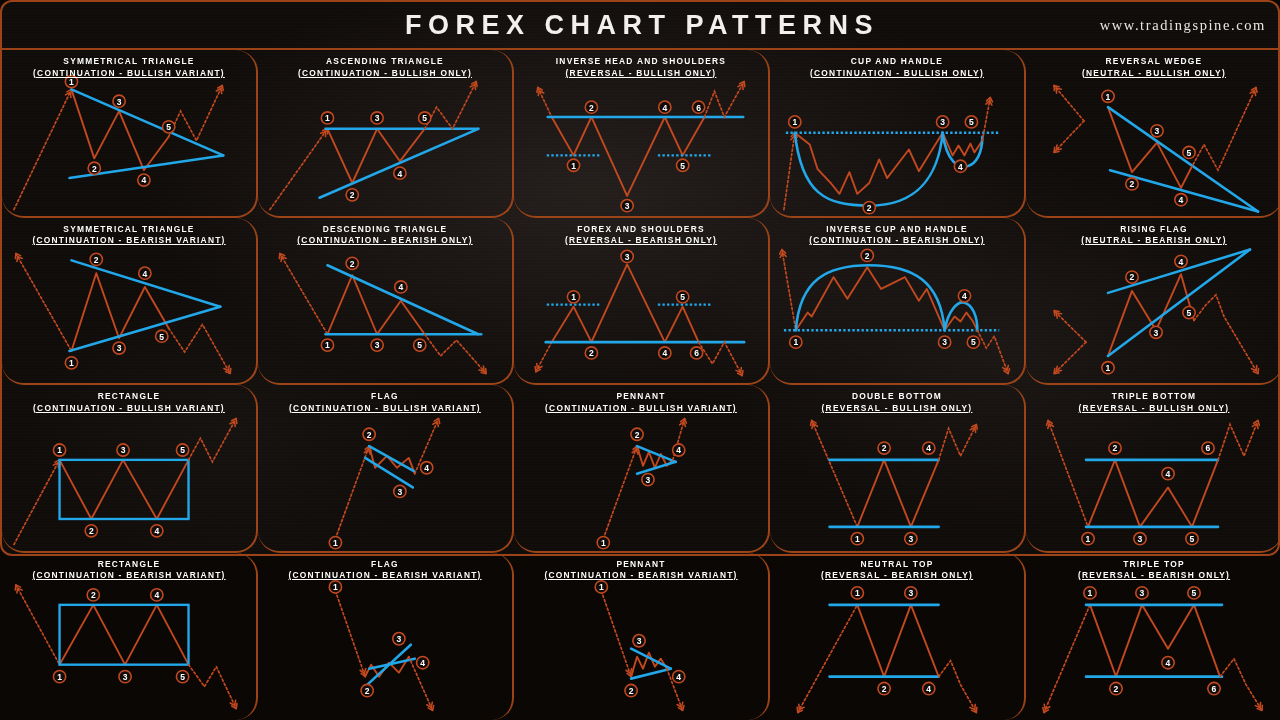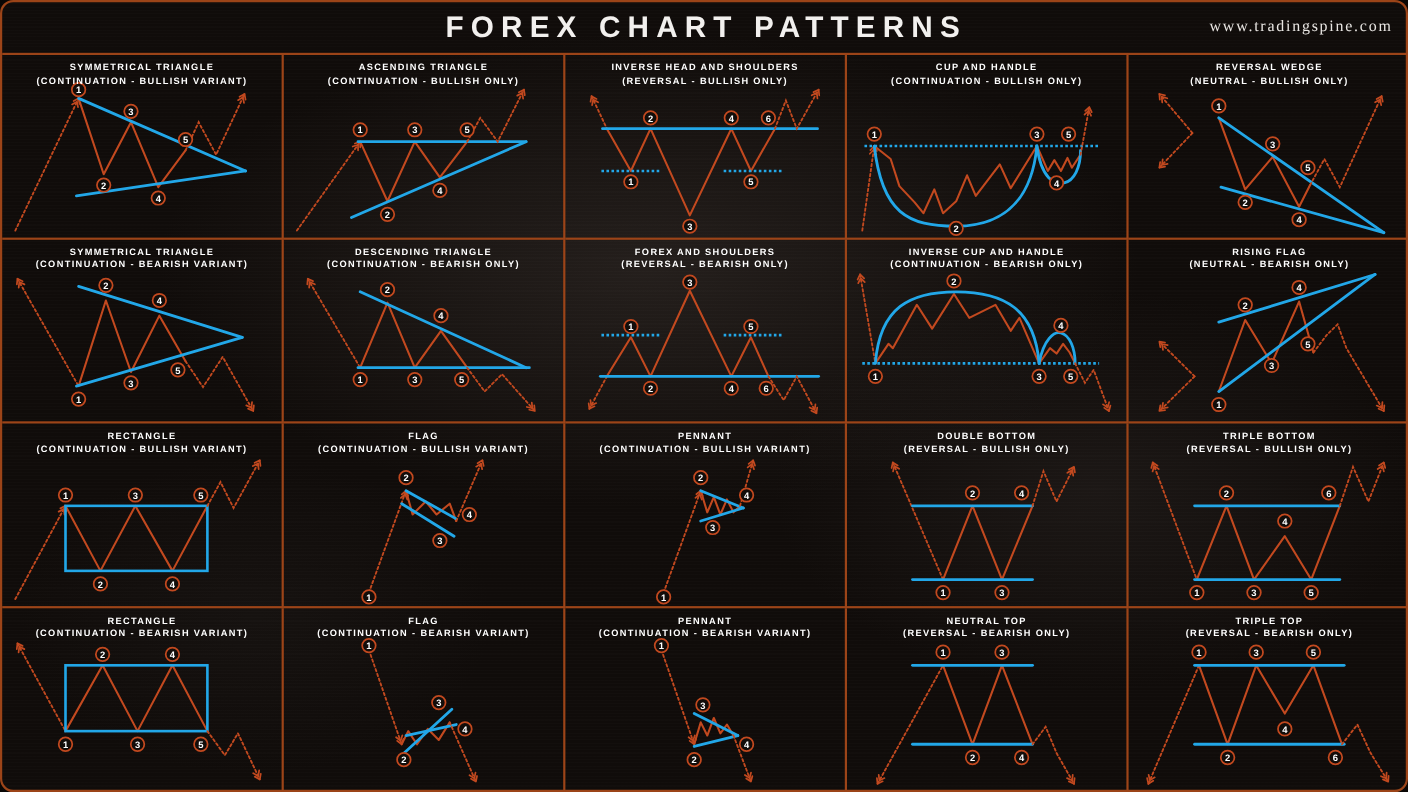--- a/index.html
+++ b/index.html
@@ -2,21 +2,21 @@
 <html><head>
 <meta charset="utf-8">
 <style>
   * { margin:0; padding:0; box-sizing:border-box; }
   html, body {
     width:1280px; height:720px; overflow:hidden;
     background:#0a0705;
     font-family:"Liberation Sans", sans-serif;
   }
   #poster {
-    position:relative; width:1280px; height:720px;
+    position:relative; width:1280px; height:556px;
     background:
       radial-gradient(ellipse 620px 300px at 46% 34%, rgba(70,62,58,0.38), rgba(0,0,0,0) 72%),
       radial-gradient(ellipse 420px 260px at 78% 62%, rgba(56,50,48,0.30), rgba(0,0,0,0) 70%),
       radial-gradient(ellipse 300px 200px at 18% 78%, rgba(44,40,38,0.22), rgba(0,0,0,0) 72%),
       #100c0a;
     border:2px solid #9c4418;
     border-radius:12px;
   }
   #noise {
     position:absolute; inset:0; pointer-events:none; opacity:.5;
@@ -40,30 +40,31 @@
   #grid {
     position:absolute; left:0; top:48px; width:1280px; height:670px;
     display:grid;
     grid-template-columns:repeat(5, 1fr);
     grid-template-rows:repeat(4, 1fr);
   }
   .cell {
     position:relative; overflow:hidden;
     border-right:2px solid #9c4418;
     border-bottom:2px solid #9c4418;
+    border-radius:22px;
   }
   .cell.lastcol { border-right:none; }
   .cell.lastrow { border-bottom:none; }
   .cap {
     position:absolute; left:0; right:0; top:6px;
     text-align:center; color:#ffffff;
     font-size:8.4px; font-weight:bold; letter-spacing:1.25px;
     line-height:11.5px; z-index:3; pointer-events:none;
   }
-  .cap .l2 { display:block; }
+  .cap .l2 { display:block;text-decoration:underline; }
   .cell svg { position:absolute; left:0; top:0; width:100%; height:100%; }
   .lbl-txt {
     font-family:"Liberation Sans", sans-serif;
     font-size:8.6px; font-weight:bold; fill:#ffffff;
     text-anchor:middle; dominant-baseline:central;
   }
 </style>
 </head>
 <body>
 

